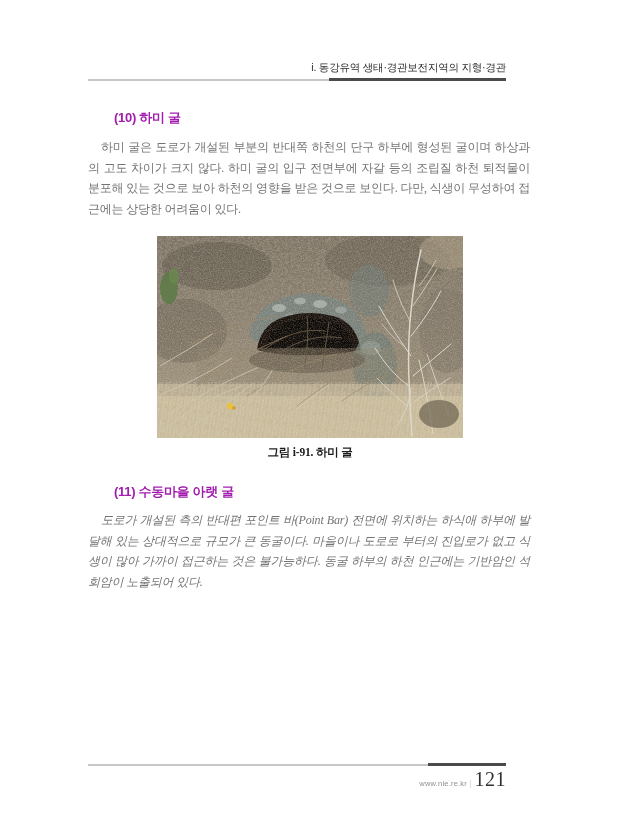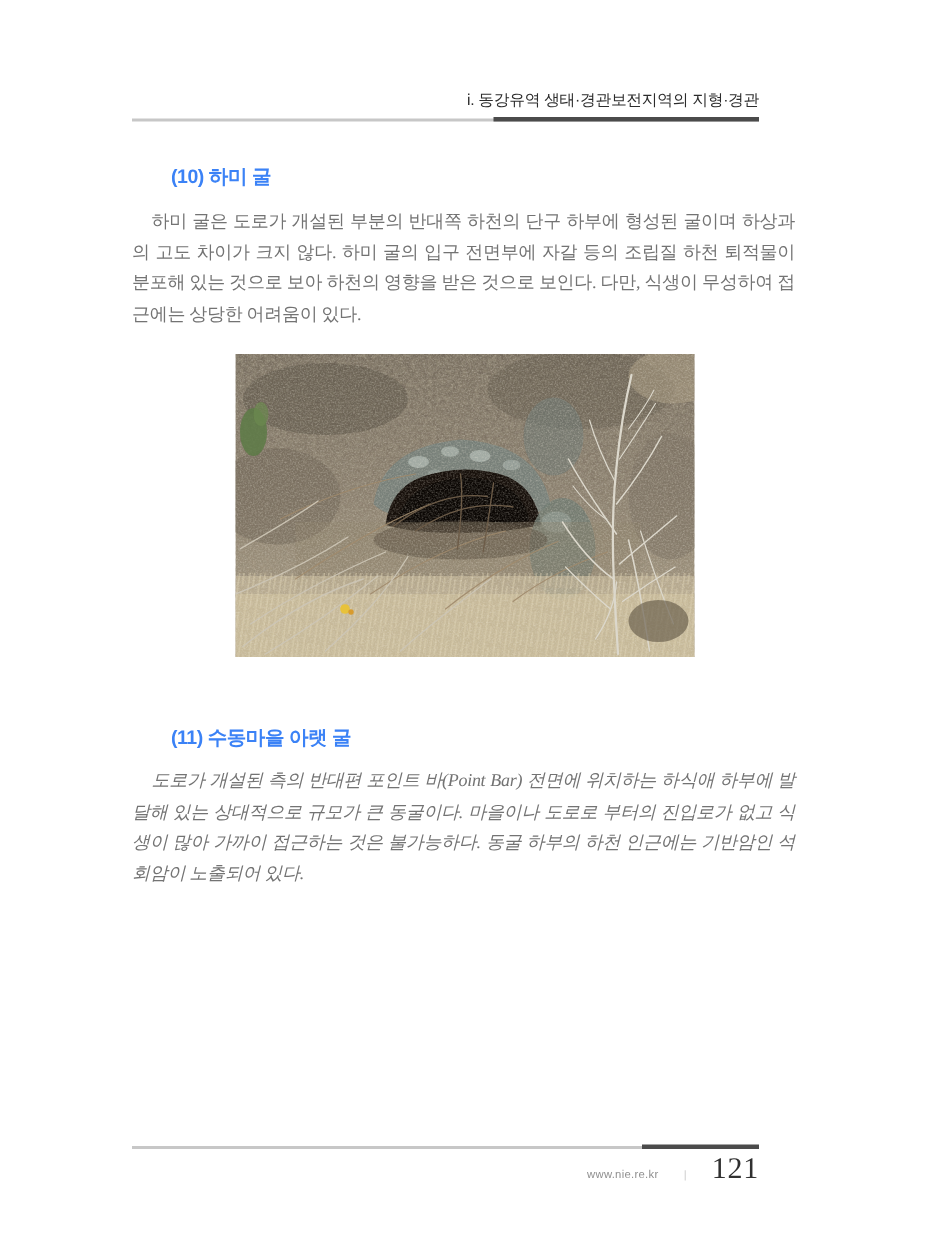--- a/index.html
+++ b/index.html
@@ -13,21 +13,21 @@
     position:absolute;top:60px;right:89px;
     font-family:"Liberation Sans","DejaVu Sans",sans-serif;
     font-size:10.5px;line-height:15px;color:#2b2b2b;letter-spacing:-0.2px;
   }
   .rule-top{position:absolute;left:88px;right:89px;top:79px;height:2px;background:#c7c7c7;}
   .rule-top .rule-dark{position:absolute;right:0;top:-1px;width:177px;height:3px;background:#4b4b4b;}
   
   .sec-heading{
     position:absolute;left:114px;margin:0;
     font-family:"Liberation Sans","DejaVu Sans",sans-serif;
-    font-size:13px;font-weight:bold;color:#3b82f6;letter-spacing:-0.3px;
+    font-size:13px;font-weight:bold;color:#a21caf;letter-spacing:-0.3px;
   }
   .h10{top:109px;}
   .h11{top:483px;}
   
   .body-text{
     position:absolute;left:88px;width:442px;margin:0;
     font-size:12px;line-height:20.7px;color:#737373;
     text-align:justify;text-indent:13px;letter-spacing:-0.2px;
     word-break:break-all;
   }
@@ -39,21 +39,21 @@
   .photo svg{display:block;}
   .caption{
     margin-top:7px;text-align:center;
     font-size:11.5px;font-weight:bold;color:#1c1c1c;letter-spacing:-0.2px;
   }
   
   .rule-bottom{position:absolute;left:88px;right:89px;top:764px;height:2px;background:#c7c7c7;}
   .rule-bottom .rule-dark{position:absolute;right:0;top:-1px;width:78px;height:3px;background:#4b4b4b;}
   .footer-line{
     position:absolute;right:89px;top:768px;
-    display:flex;align-items:baseline;gap:17px;
+    display:flex;align-items:baseline;gap:3px;
   }
   .footer-site{
     font-family:"Liberation Sans","DejaVu Sans",sans-serif;
     font-size:7.5px;color:#8f8f8f;letter-spacing:0.2px;
   }
   .footer-sep{font-size:7.5px;color:#b0b0b0;}
   .footer-num{
     font-family:"Liberation Serif","DejaVu Serif",serif;
     font-size:20px;color:#303030;letter-spacing:0.5px;
   }
@@ -168,20 +168,21 @@
           <path d="M262,50 C268,42 274,34 279,24" stroke-width="0.7"></path>
           <path d="M247,110 C238,104 231,96 225,88" stroke-width="0.7"></path>
           <path d="M240,190 C248,178 253,166 254,152" stroke-width="0.9"></path>
           <path d="M276,198 C272,172 268,148 262,124" stroke-width="1"></path>
           <path d="M292,180 C284,160 277,140 270,118" stroke-width="0.8"></path>
         </g>
 
         <ellipse cx="282" cy="178" rx="20" ry="14" fill="#5e5443" opacity="0.6"></ellipse>
       </svg>
     </div>
+    <figcaption class="caption">그림 i-91. 하미 굴</figcaption>
   </figure>
 
   <h2 class="sec-heading h11">(11) 수동마을 아랫 굴</h2>
   <p class="body-text p2">도로가 개설된 측의 반대편 포인트 바(Point Bar) 전면에 위치하는 하식애 하부에 발달해 있는 상대적으로 규모가 큰 동굴이다. 마을이나 도로로 부터의 진입로가 없고 식생이 많아 가까이 접근하는 것은 불가능하다. 동굴 하부의 하천 인근에는 기반암인 석회암이 노출되어 있다.</p>
 
   <div class="rule-bottom">
     <span class="rule-dark"></span>
   </div>
   <div class="footer-line">
     <span class="footer-site">www.nie.re.kr</span>

